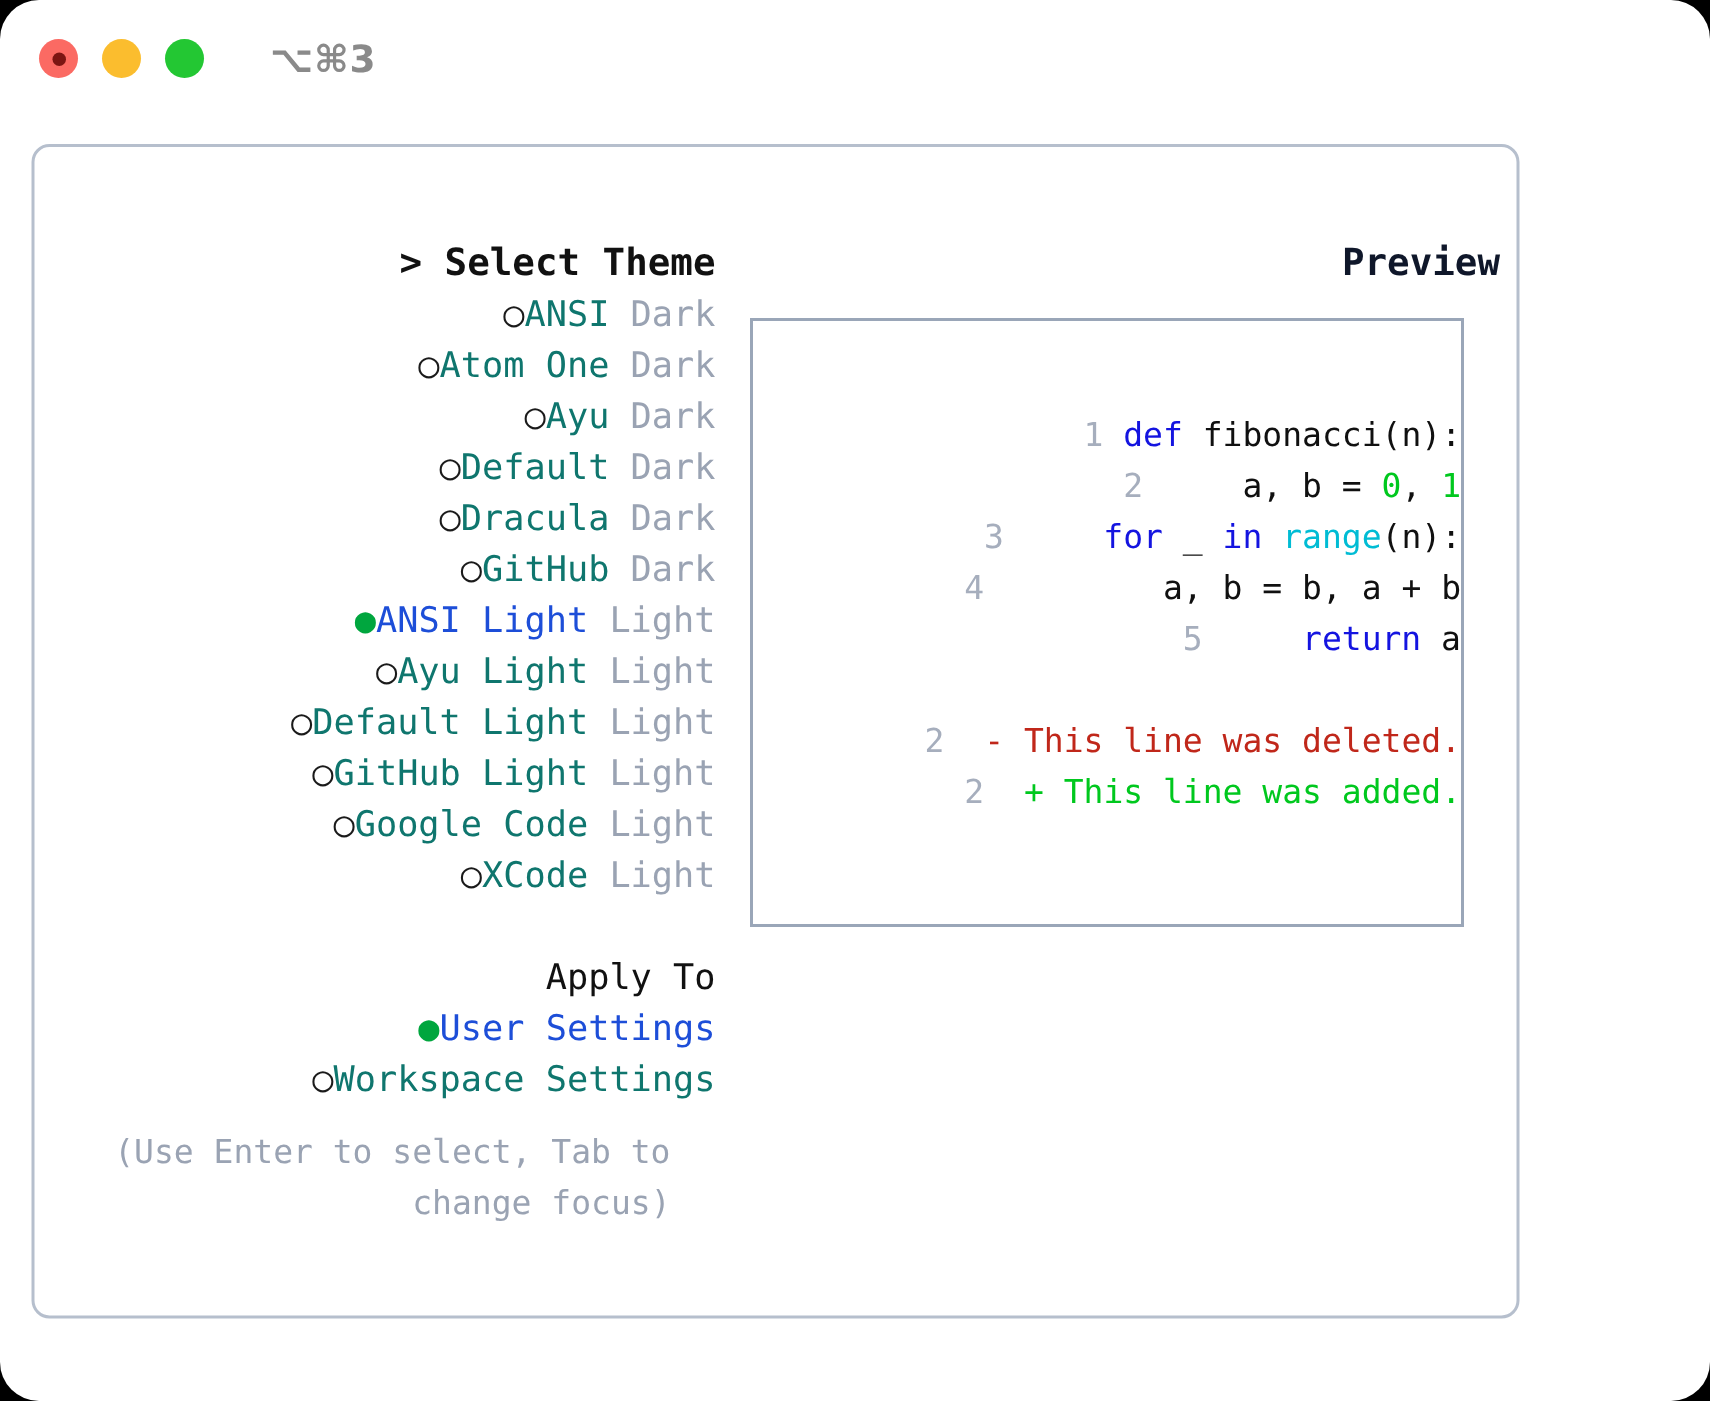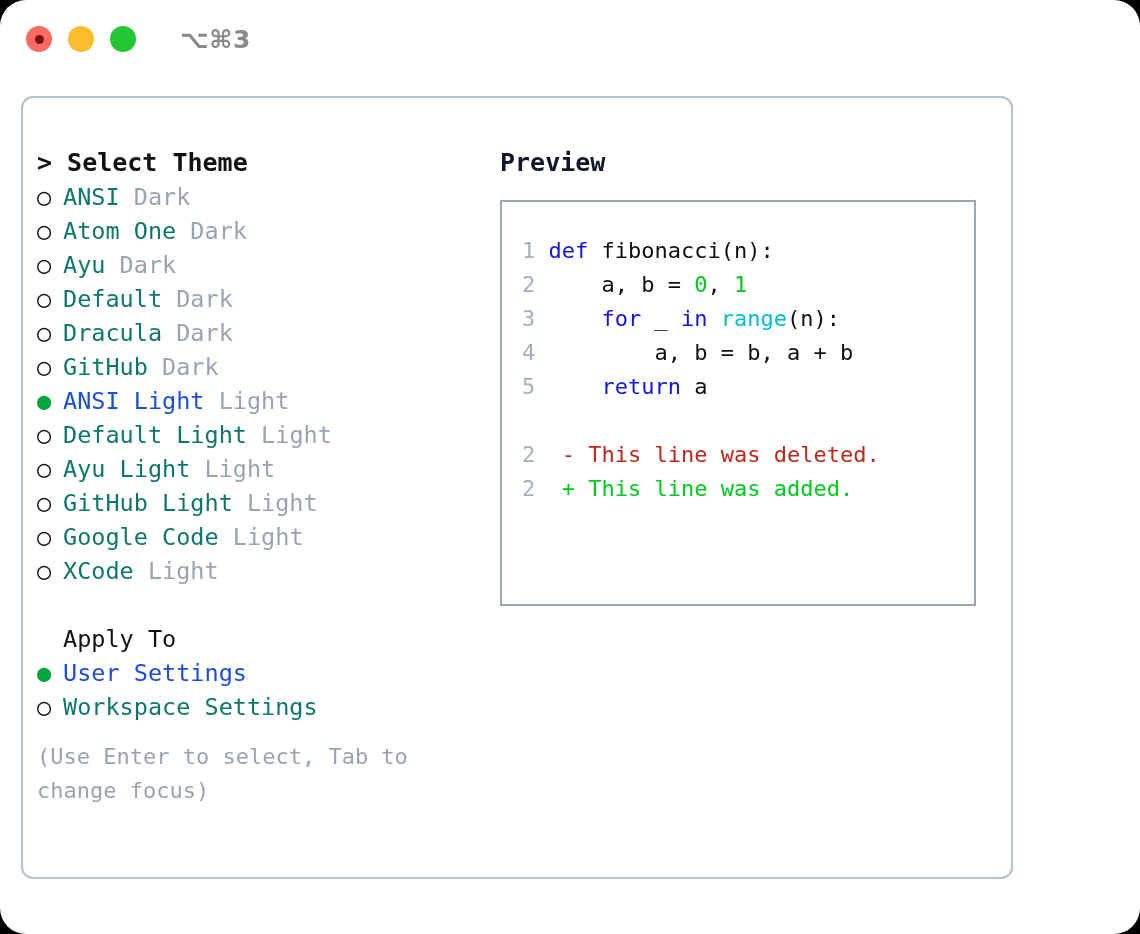--- a/index.html
+++ b/index.html
@@ -78,23 +78,24 @@
     height: 783px;
     border: 2px solid #b6bfcd;
     border-radius: 12px;
     box-sizing: border-box;
     background: #ffffff;
   }
 
   .columns {
     position: absolute;
     left: 0;
-    top: 0;
+    top: 12px;
     width: 100%;
     height: 100%;
+    text-align: right;
   }
 
   .col-left {
     position: absolute;
     left: 14px;
     top: 48px;
     width: 440px;
   }
   .col-right {
     position: absolute;
@@ -157,21 +158,21 @@
     line-height: 34px;
     margin-bottom: 20px;
     white-space: pre;
   }
   .preview-box {
     width: 476px;
     height: 406px;
     border: 2px solid #9aa6b8;
     box-sizing: border-box;
     background: #ffffff;
-    padding: 32px 0 0 20px;
+    padding: 60px 0 0 20px;
   }
   .code-line {
     font-size: 22px;
     line-height: 34px;
     white-space: pre;
     color: #101010;
   }
   .gutter {
     color: #a6aebd;
   }
@@ -208,22 +209,22 @@
         <div class="section-title">&gt; Select Theme</div>
 
         <div id="theme-list">
             <div class="list-row"><span class="marker">○</span><span class="name">ANSI</span><span class="suffix"> Dark</span></div>
             <div class="list-row"><span class="marker">○</span><span class="name">Atom One</span><span class="suffix"> Dark</span></div>
             <div class="list-row"><span class="marker">○</span><span class="name">Ayu</span><span class="suffix"> Dark</span></div>
             <div class="list-row"><span class="marker">○</span><span class="name">Default</span><span class="suffix"> Dark</span></div>
             <div class="list-row"><span class="marker">○</span><span class="name">Dracula</span><span class="suffix"> Dark</span></div>
             <div class="list-row"><span class="marker">○</span><span class="name">GitHub</span><span class="suffix"> Dark</span></div>
             <div class="list-row row-sel"><span class="marker sel">●</span><span class="name">ANSI Light</span><span class="suffix"> Light</span></div>
+            <div class="list-row"><span class="marker">○</span><span class="name">Ayu Light</span><span class="suffix"> Light</span></div>
             <div class="list-row"><span class="marker">○</span><span class="name">Default Light</span><span class="suffix"> Light</span></div>
-            <div class="list-row"><span class="marker">○</span><span class="name">Ayu Light</span><span class="suffix"> Light</span></div>
             <div class="list-row"><span class="marker">○</span><span class="name">GitHub Light</span><span class="suffix"> Light</span></div>
             <div class="list-row"><span class="marker">○</span><span class="name">Google Code</span><span class="suffix"> Light</span></div>
             <div class="list-row"><span class="marker">○</span><span class="name">XCode</span><span class="suffix"> Light</span></div>
           </div>
 
         <div class="spacer-row"></div>
 
         <div class="apply-title">Apply To</div>
 
         <div id="apply-list">

